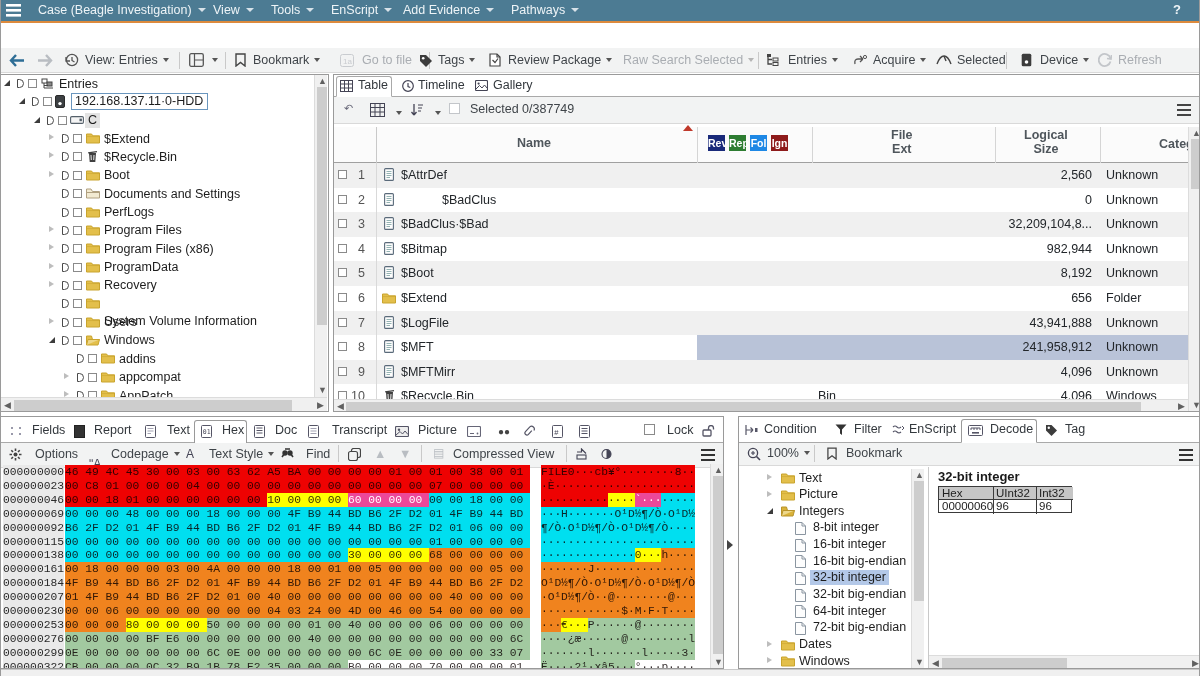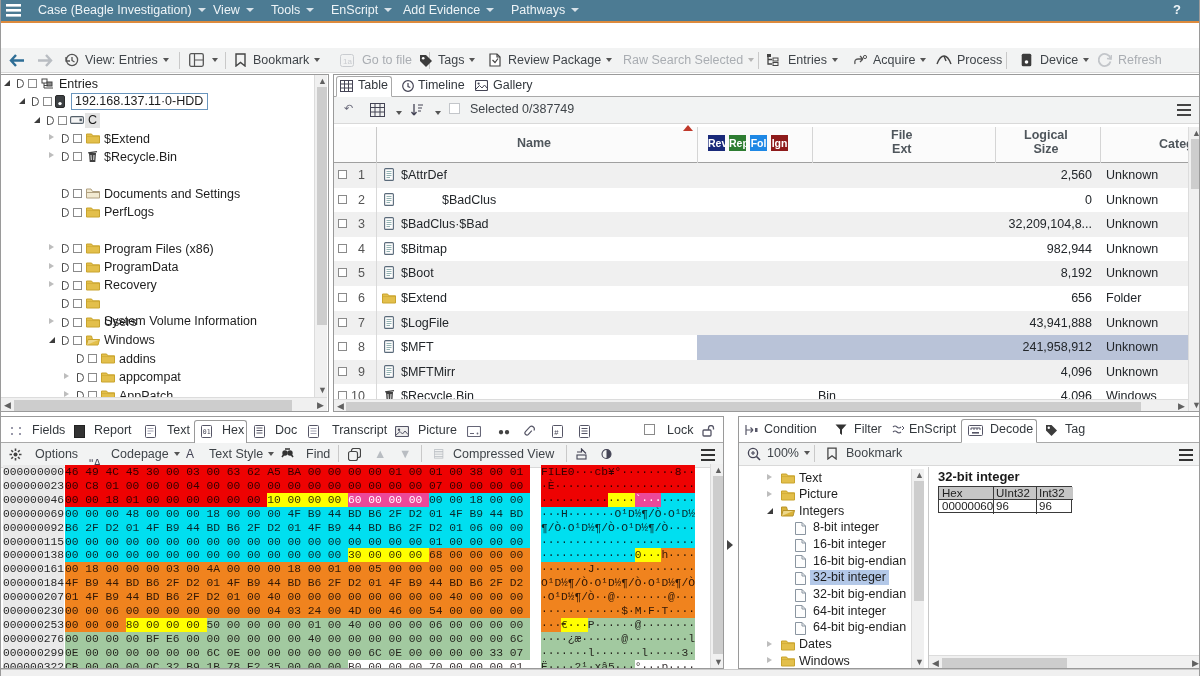--- a/index.html
+++ b/index.html
@@ -130,21 +130,21 @@
  <span class="ti" style="left:787px">Entries<span class="caretd"></span></span>
  <svg class="abs" style="left:852px;top:6px" width="14" height="12" viewBox="0 0 14 12">
         <path d="M2 10 Q1 5 5 5 L10 5 M10 5 L7 2 M10 5 L7 8" stroke="#555" stroke-width="1.3" fill="none"></path>
         <circle cx="12" cy="3" r="1.6" fill="none" stroke="#555"></circle>
       </svg>
  <span class="ti" style="left:872px">Acquire<span class="caretd"></span></span>
  <svg class="abs" style="left:935px;top:7px" width="16" height="11" viewBox="0 0 16 11">
         <path d="M1 9 Q4 1 8 1 Q12 1 15 9" stroke="#444" stroke-width="1.4" fill="none"></path>
         <path d="M8 1 L10 6" stroke="#444" stroke-width="1.4"></path>
       </svg>
- <span class="ti" style="left:956px">Process</span>
+ <span class="ti" style="left:956px">Selected</span>
  <span class="sep" style="left:1005px"></span>
  <svg class="abs" style="left:1020px;top:5px" width="11" height="14" viewBox="0 0 11 14">
         <rect x="0.7" y="0.7" width="9.6" height="12.6" rx="1.5" fill="#3c3c3c"></rect>
         <circle cx="5.5" cy="9" r="1.8" fill="#fff"></circle>
       </svg>
  <span class="ti" style="left:1039px">Device<span class="caretd"></span></span>
  <svg class="abs" style="left:1097px;top:5px" width="14" height="14" viewBox="0 0 14 14">
         <path d="M12.5 5.5 A 6 6 0 1 0 12.5 8.5" stroke="#c3c6ca" stroke-width="1.8" fill="none"></path>
         <path d="M13.5 2 L13 6 L9 5.5" fill="none" stroke="#c3c6ca" stroke-width="1.6"></path>
       </svg>
@@ -196,37 +196,57 @@
         <span class="expander exp-closed" style="left:48px;top:4px"></span>
         <span class="dshape" style="left:61px;top:4px"></span>
         <span class="cbox" style="left:72px;top:4px"></span>
         <svg class="icon" style="left:86px;top:2px" width="11" height="13" viewBox="0 0 11 13">
           <path d="M2 3 L9 3 L8.3 12 L2.7 12 Z" fill="#3f3f3f"></path>
           <rect x="1" y="1.6" width="9" height="1.4" fill="#3f3f3f" transform="rotate(-8 5.5 2)"></rect>
           <path d="M4 5 L4.3 10 M7 5 L6.7 10" stroke="#fff" stroke-width="0.9"></path>
         </svg>
         <span class="abs" style="left:103px;top:1.5px;">$Recycle.Bin</span>
       </div>
+<div class="trow" style="left:0;top:91.8px;width:328px;">
+        <span class="expander exp-closed" style="left:48px;top:4px"></span>
+        <span class="dshape" style="left:61px;top:4px"></span>
+        <span class="cbox" style="left:72px;top:4px"></span>
+        <svg class="icon" style="left:85px;top:3px" width="14" height="11" viewBox="0 0 14 11">
+          <path d="M0.5 2 L0.5 10 L13.5 10 L13.5 2.8 L6.8 2.8 L5.6 1 L0.5 1 Z" fill="#e3bf4b" stroke="#c9a42e"></path>
+          <path d="M0.5 3.6 L13.5 3.6" stroke="#c9a42e" opacity="0.6"></path>
+        </svg>
+        <span class="abs" style="left:103px;top:1.5px;">Boot</span>
+      </div>
 <div class="trow" style="left:0;top:110.1px;width:328px;">
         <span class="dshape" style="left:61px;top:4px"></span>
         <span class="cbox" style="left:72px;top:4px"></span>
         <svg class="icon" style="left:85px;top:3px" width="14" height="11" viewBox="0 0 14 11">
           <path d="M0.5 2 L0.5 10 L13.5 10 L13.5 3.5 L6.5 3.5 L5 1 L0.5 1 Z" fill="#f2ead2" stroke="#b0a080"></path>
           <path d="M0.5 4.5 L13.5 4.5" stroke="#b0a080"></path>
         </svg>
         <span class="abs" style="left:103px;top:1.5px;">Documents and Settings</span>
       </div>
 <div class="trow" style="left:0;top:128.5px;width:328px;">
         <span class="dshape" style="left:61px;top:4px"></span>
         <span class="cbox" style="left:72px;top:4px"></span>
         <svg class="icon" style="left:85px;top:3px" width="14" height="11" viewBox="0 0 14 11">
           <path d="M0.5 2 L0.5 10 L13.5 10 L13.5 2.8 L6.8 2.8 L5.6 1 L0.5 1 Z" fill="#e3bf4b" stroke="#c9a42e"></path>
           <path d="M0.5 3.6 L13.5 3.6" stroke="#c9a42e" opacity="0.6"></path>
         </svg>
         <span class="abs" style="left:103px;top:1.5px;">PerfLogs</span>
+      </div>
+<div class="trow" style="left:0;top:146.8px;width:328px;">
+        <span class="expander exp-closed" style="left:48px;top:4px"></span>
+        <span class="dshape" style="left:61px;top:4px"></span>
+        <span class="cbox" style="left:72px;top:4px"></span>
+        <svg class="icon" style="left:85px;top:3px" width="14" height="11" viewBox="0 0 14 11">
+          <path d="M0.5 2 L0.5 10 L13.5 10 L13.5 2.8 L6.8 2.8 L5.6 1 L0.5 1 Z" fill="#e3bf4b" stroke="#c9a42e"></path>
+          <path d="M0.5 3.6 L13.5 3.6" stroke="#c9a42e" opacity="0.6"></path>
+        </svg>
+        <span class="abs" style="left:103px;top:1.5px;">Program Files</span>
       </div>
 <div class="trow" style="left:0;top:165.2px;width:328px;">
         <span class="expander exp-closed" style="left:48px;top:4px"></span>
         <span class="dshape" style="left:61px;top:4px"></span>
         <span class="cbox" style="left:72px;top:4px"></span>
         <svg class="icon" style="left:85px;top:3px" width="14" height="11" viewBox="0 0 14 11">
           <path d="M0.5 2 L0.5 10 L13.5 10 L13.5 2.8 L6.8 2.8 L5.6 1 L0.5 1 Z" fill="#e3bf4b" stroke="#c9a42e"></path>
           <path d="M0.5 3.6 L13.5 3.6" stroke="#c9a42e" opacity="0.6"></path>
         </svg>
         <span class="abs" style="left:103px;top:1.5px;">Program Files (x86)</span>
@@ -827,21 +847,21 @@
           <path d="M0.5 0.5 L7 0.5 L10.5 4 L10.5 12.5 L0.5 12.5 Z" fill="#fdfdfd" stroke="#8a95a0" stroke-width="1"></path>
           <path d="M7 0.5 L7 4 L10.5 4" fill="none" stroke="#8a95a0"></path>
         </svg>
 <span class="abs" style="left:74px;top:0.5px;">64-bit integer</span>
 </div>
 <div class="trow" style="left:0;top:202.8px;width:180px;">
 <svg class="icon" style="left:56px;top:2px" width="11" height="13" viewBox="0 0 11 13">
           <path d="M0.5 0.5 L7 0.5 L10.5 4 L10.5 12.5 L0.5 12.5 Z" fill="#fdfdfd" stroke="#8a95a0" stroke-width="1"></path>
           <path d="M7 0.5 L7 4 L10.5 4" fill="none" stroke="#8a95a0"></path>
         </svg>
-<span class="abs" style="left:74px;top:0.5px;">64-bit big-endian</span>
+<span class="abs" style="left:74px;top:0.5px;">72-bit big-endian</span>
 </div>
 <div class="trow" style="left:0;top:219.5px;width:180px;">
 <span class="expander exp-closed" style="left:28px;top:4px"></span>
 <svg class="icon" style="left:42px;top:3px" width="14" height="11" viewBox="0 0 14 11">
           <path d="M0.5 2 L0.5 10 L13.5 10 L13.5 2.8 L6.8 2.8 L5.6 1 L0.5 1 Z" fill="#e3bf4b" stroke="#c9a42e"></path>
           <path d="M0.5 3.6 L13.5 3.6" stroke="#c9a42e" opacity="0.6"></path>
         </svg>
 <span class="abs" style="left:60px;top:0.5px;">Dates</span>
 </div>
 <div class="trow" style="left:0;top:236.1px;width:180px;">

